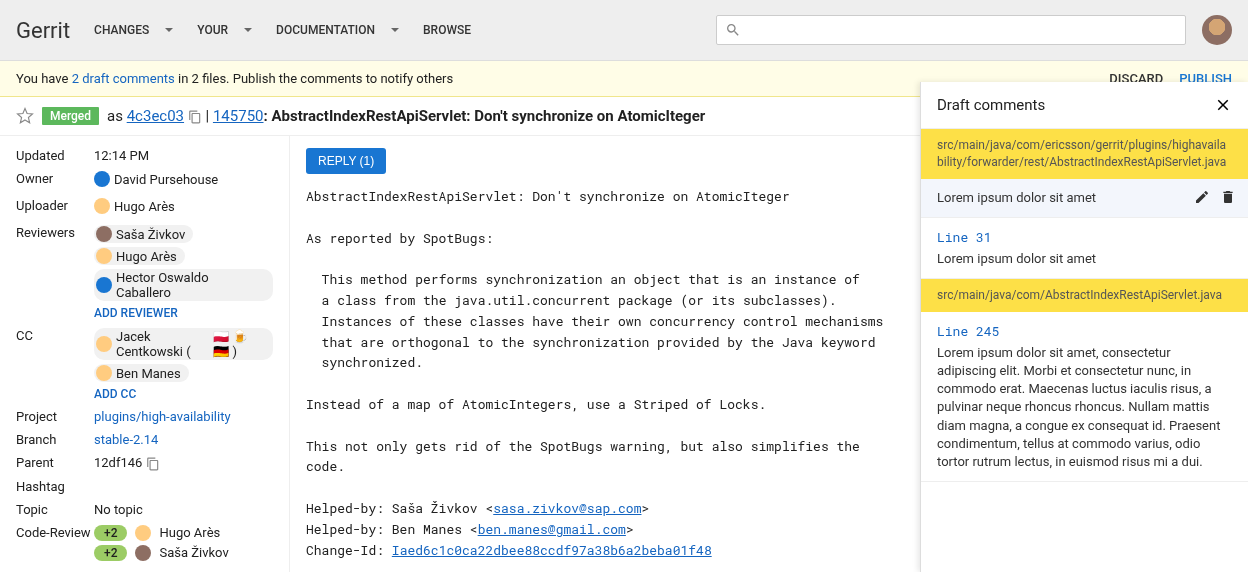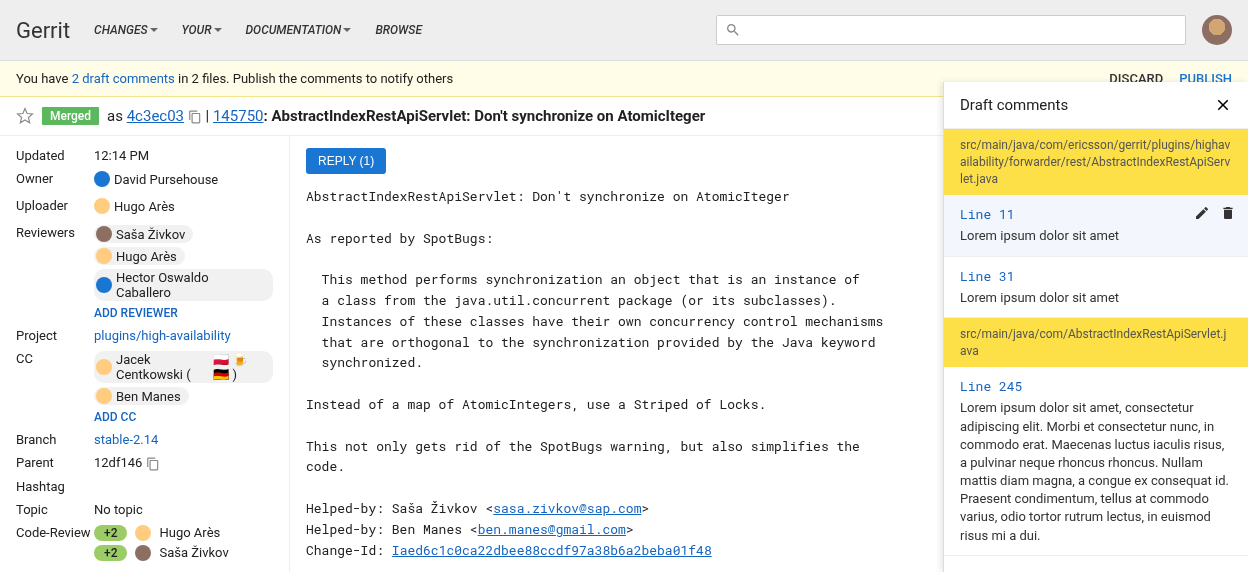--- a/index.html
+++ b/index.html
@@ -3,21 +3,21 @@
 <meta charset="utf-8">
 <style>
 * { margin: 0; padding: 0; box-sizing: border-box; }
 body { font-family: -apple-system, BlinkMacSystemFont, "Segoe UI", Roboto, sans-serif; font-size: 13px; color: #212121; background: #fff; width: 1248px; height: 572px; overflow: hidden; position: relative; }
 a { color: #1565c0; text-decoration: none; }
 
 
 .header { height: 61px; background: #eeeeee; display: flex; align-items: center; padding: 0 16px; border-bottom: 1px solid #ddd; }
 .logo { font-size: 22px; font-weight: 400; color: #333; margin-right: 24px; }
 .nav { display: flex; gap: 24px; }
-.nav-item { font-size: 12px; font-weight: 500; color: #333; cursor: pointer; display: flex; align-items: center; gap: 2px; font-style: italic; }
+.nav-item { font-size: 12px; font-weight: 500; color: #333; cursor: pointer; display: flex; align-items: center; gap: 16px; }
 .chev-down { width: 0; height: 0; border-left: 4px solid transparent; border-right: 4px solid transparent; border-top: 4px solid #666; display: inline-block; }
 .search-box { margin-left: auto; width: 470px; height: 30px; background: #fff; border: 1px solid #ccc; border-radius: 2px; display: flex; align-items: center; padding: 0 8px; }
 .search-box svg { width: 16px; height: 16px; fill: #888; }
 .avatar-header { width: 30px; height: 30px; border-radius: 50%; background: #8d6e63; margin-left: 16px; background-image: radial-gradient(circle at 50% 40%, #d4a574 35%, #8d6e63 36%); }
 
 
 .banner { background: #fffde7; border-bottom: 1px solid #f0e68c; padding: 10px 16px; display: flex; align-items: center; }
 .banner-actions { margin-left: auto; display: flex; gap: 16px; }
 .banner-action { font-size: 13px; font-weight: 500; cursor: pointer; }
 .discard { color: #333; }
@@ -49,21 +49,21 @@
 .center { flex: 1; padding: 12px 16px; overflow-y: auto; position: relative; }
 .reply-btn { background: #1976d2; color: #fff; border: none; padding: 6px 12px; border-radius: 3px; font-size: 12px; font-weight: 500; cursor: pointer; margin-bottom: 12px; }
 .commit-msg { font-family: "Roboto Mono", Menlo, monospace; font-size: 13px; line-height: 1.6; white-space: pre-wrap; color: #212121; }
 .commit-msg a { text-decoration: underline; }
 
 .relation { position: absolute; top: 12px; right: 0; font-size: 13px; text-align: left; width: 60px; overflow: hidden; }
 .relation-item { white-space: nowrap; }
 .arrow { color: #333; }
 
 
-.draft-panel { width: 305px; border-left: 1px solid #ddd; background: #fff; box-shadow: -2px 0 6px rgba(0,0,0,0.1); display: flex; flex-direction: column; position: absolute; right: 0; top: 82px; bottom: 0; }
+.draft-panel { width: 328px; border-left: 1px solid #ddd; background: #fff; box-shadow: -2px 0 6px rgba(0,0,0,0.1); display: flex; flex-direction: column; position: absolute; right: 0; top: 82px; bottom: 0; }
 .draft-header { padding: 14px 16px; display: flex; align-items: center; justify-content: space-between; border-bottom: 1px solid #eee; }
 .draft-title { font-size: 15px; color: #212121; }
 .close-x { width: 18px; height: 18px; cursor: pointer; }
 .draft-body { overflow-y: auto; flex: 1; }
 .file-path { padding: 8px 16px; font-size: 12px; color: #555; background: #fde047; word-break: break-all; line-height: 1.4; }
 .comment-item { padding: 10px 16px; border-bottom: 1px solid #eee; position: relative; }
 .comment-item.active { background: #f3f6fc; }
 .comment-line { color: #1565c0; font-family: "Roboto Mono", monospace; font-size: 13px; margin-bottom: 4px; }
 .comment-text { font-size: 13px; color: #333; line-height: 1.4; }
 .comment-actions { position: absolute; top: 10px; right: 12px; display: flex; gap: 10px; }
@@ -155,38 +155,38 @@
             <span>Hugo Arès</span>
           </div><br>
         <div class="user-chip-bg">
             <span class="mini-avatar"></span>
             <span>Hector Oswaldo Caballero</span>
           </div><br>
         <span class="add-link">ADD REVIEWER</span>
       </div>
     </div>
     <div class="meta-row">
+        <div class="meta-label">CC</div>
+      <div class="meta-value">
+        <div class="user-chip-bg">
+            <span class="mini-avatar face"></span>
+            <span>Jacek Centkowski (</span>
+            <span>🇵🇱 🍺 🇩🇪 )</span>
+          </div><br>
+        <div class="user-chip-bg">
+            <span class="mini-avatar face"></span>
+            <span>Ben Manes</span>
+          </div><br>
+        <span class="add-link">ADD CC</span>
+      </div>
+    </div>
+    <div class="meta-row">
         <div class="meta-label">Project</div>
         <div class="meta-value"><a href="#">plugins/high-availability</a></div>
       </div>
-    <div class="meta-row">
-        <div class="meta-label">CC</div>
-      <div class="meta-value">
-        <div class="user-chip-bg">
-            <span class="mini-avatar face"></span>
-            <span>Jacek Centkowski (</span>
-            <span>🇵🇱 🍺 🇩🇪 )</span>
-          </div><br>
-        <div class="user-chip-bg">
-            <span class="mini-avatar face"></span>
-            <span>Ben Manes</span>
-          </div><br>
-        <span class="add-link">ADD CC</span>
-      </div>
-    </div>
     <div class="meta-row">
         <div class="meta-label">Branch</div>
         <div class="meta-value"><a href="#">stable-2.14</a></div>
       </div>
     <div class="meta-row">
         <div class="meta-label">Parent</div>
         <div class="meta-value"><span>12df146</span> <svg class="copy-icon" viewBox="0 0 24 24" style="vertical-align:middle">
             <path d="M16 1H4c-1.1 0-2 .9-2 2v14h2V3h12V1zm3 4H8c-1.1 0-2 .9-2 2v14c0 1.1.9 2 2 2h11c1.1 0 2-.9 2-2V7c0-1.1-.9-2-2-2zm0 16H8V7h11v14z"></path>
           </svg></div>
       </div>
@@ -247,21 +247,20 @@
 <div class="draft-panel">
   <div class="draft-header">
     <span class="draft-title">Draft comments</span>
     <svg class="close-x" viewBox="0 0 24 24">
         <path d="M19 6.41L17.59 5 12 10.59 6.41 5 5 6.41 10.59 12 5 17.59 6.41 19 12 13.41 17.59 19 19 17.59 13.41 12z"></path>
       </svg>
   </div>
   <div class="draft-body">
     <div class="file-path">src/main/java/com/ericsson/gerrit/plugins/highavailability/forwarder/rest/AbstractIndexRestApiServlet.java</div>
     <div class="comment-item active">
-      <div class="comment-line">Line 11</div>
       <div class="comment-text">Lorem ipsum dolor sit amet</div>
       <div class="comment-actions">
         <svg viewBox="0 0 24 24">
             <path d="M3 17.25V21h3.75L17.81 9.94l-3.75-3.75L3 17.25zM20.71 7.04c.39-.39.39-1.02 0-1.41l-2.34-2.34c-.39-.39-1.02-.39-1.41 0l-1.83 1.83 3.75 3.75 1.83-1.83z"></path>
           </svg>
         <svg viewBox="0 0 24 24">
             <path d="M6 19c0 1.1.9 2 2 2h8c1.1 0 2-.9 2-2V7H6v12zM19 4h-3.5l-1-1h-5l-1 1H5v2h14V4z"></path>
           </svg>
       </div>
     </div>

